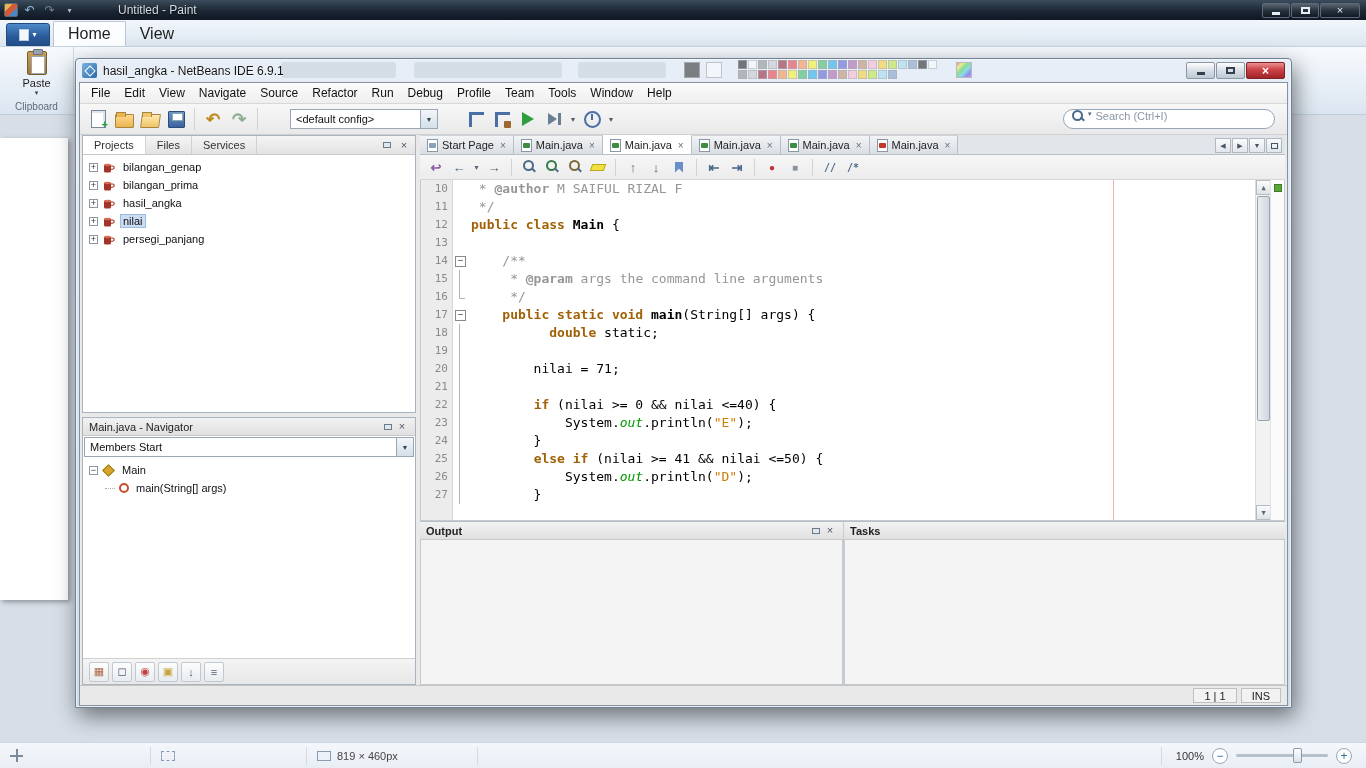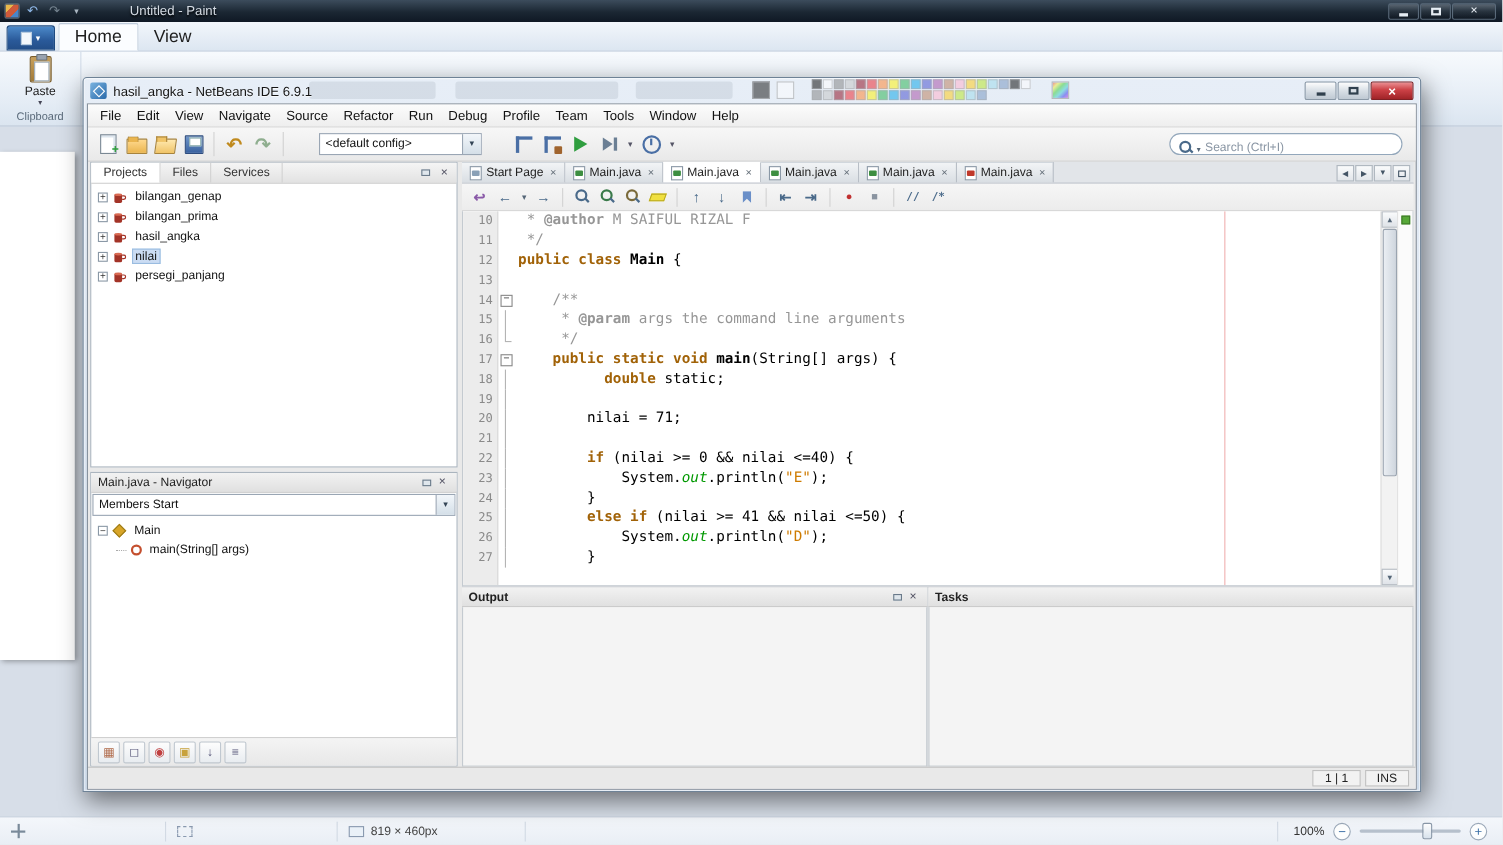--- a/index.html
+++ b/index.html
@@ -54,21 +54,21 @@
 .cross-ico::after{content:"";position:absolute;left:6px;top:0;width:2px;height:13px;background:#7a8a9a}
 .sel-ico{width:14px;height:10px;border:1px dashed #8a9ab0;flex:none}
 .size-ico{width:14px;height:10px;border:1px solid #8a9ab0;background:#eaf1f8;flex:none}
 .sb-zoom{display:flex;align-items:center;gap:8px;padding:0 14px}
 .zbtn{width:16px;height:16px;border:1px solid #9aa8b8;border-radius:9px;background:#fdfefe;display:flex;align-items:center;justify-content:center;font-size:12px;color:#3a6ea5;line-height:1}
 .ztrack{position:relative;width:92px;height:3px;background:#b6c0cc;border-radius:2px}
 .zthumb{position:absolute;left:57px;top:-6px;width:9px;height:15px;background:linear-gradient(#fefefe,#d8e2ec);border:1px solid #8a98a8;border-radius:2px}
 .zoom-val{color:#333}
 
 
-.nb{position:absolute;left:75px;top:70px;width:1217px;height:650px;background:linear-gradient(#e7eef7,#cfdceb);border:1px solid #6e8296;border-radius:4px 4px 0 0;box-shadow:inset 0 0 0 1px rgba(255,255,255,.5),3px 8px 22px rgba(0,0,0,.5);z-index:5}
+.nb{position:absolute;left:75px;top:58px;width:1217px;height:650px;background:linear-gradient(#e7eef7,#cfdceb);border:1px solid #6e8296;border-radius:4px 4px 0 0;box-shadow:inset 0 0 0 1px rgba(255,255,255,.5),3px 8px 22px rgba(0,0,0,.5);z-index:5}
 .nb-titlebar{position:relative;height:23px;display:flex;align-items:center;padding:0 6px;overflow:hidden}
 .ghosts{position:absolute;inset:0;opacity:.5;pointer-events:none}
 .gblock{position:absolute;top:3px;height:16px;border-radius:3px;background:rgba(100,115,130,.28)}
 .b1{left:205px;width:115px}.b2{left:338px;width:148px}.b3{left:502px;width:88px}
 .gc1{position:absolute;left:608px;top:3px;width:16px;height:16px;background:#101010;border:1px solid #666}
 .gc2{position:absolute;left:630px;top:3px;width:16px;height:16px;background:#fff;border:1px solid #999}
 .gpal{position:absolute;left:662px;top:1px;width:200px;display:flex;flex-wrap:wrap;gap:1px}
 .gcell{width:9px;height:9px;border:1px solid rgba(110,110,110,.55)}
 .grainbow{position:absolute;left:880px;top:3px;width:16px;height:16px;border:1px solid #888;background:linear-gradient(135deg,#e33,#ee3,#3c3,#3cc,#33e,#c3c)}
 .nb-icon{position:relative;width:15px;height:15px;border-radius:2px;background:linear-gradient(135deg,#7ab3e0,#2a6aaa);flex:none;z-index:2}
@@ -102,21 +102,21 @@
 .ic-debug::before{content:"";border-left:9px solid #6b7f94;border-top:6px solid transparent;border-bottom:6px solid transparent;margin-right:4px}
 .ic-debug::after{content:"";position:absolute;right:5px;top:6px;width:3px;height:12px;background:#6b7f94}
 .ic-profile::before{content:"";width:13px;height:13px;border:2px solid #4a6fa5;border-radius:50%}
 .ic-profile::after{content:"";position:absolute;left:11px;top:7px;width:2px;height:6px;background:#4a6fa5}
 .ic-caret{width:10px}
 .ic-caret::before{content:"▾";font-size:8px;color:#556}
 .nb-combo{width:148px;height:20px;background:#fff;border:1px solid #9aa6b4;display:flex;align-items:center;margin:0 26px}
 .combo-val{flex:1;font-size:11px;padding-left:5px;color:#111;white-space:nowrap;overflow:hidden}
 .combo-btn{width:17px;height:100%;background:linear-gradient(#f2f6fa,#d4dfe8);border-left:1px solid #9aa6b4;font-size:7px;display:flex;align-items:center;justify-content:center;color:#345;flex:none}
 .tb-flex{flex:1}
-.nb-search{width:212px;height:20px;border:1px solid #93a7bb;border-radius:10px;background:#fff;display:flex;align-items:flex-end;padding:0 8px;gap:4px;margin-right:6px}
+.nb-search{width:212px;height:20px;border:1px solid #93a7bb;border-radius:10px;background:#fff;display:flex;align-items:flex-start;padding:0 8px;gap:4px;margin-right:6px}
 .mag{position:relative;width:12px;height:12px;flex:none}
 .mag::before{content:"";position:absolute;left:0;top:0;width:7px;height:7px;border:2px solid #4a6a8a;border-radius:50%}
 .mag::after{content:"";position:absolute;left:8px;top:8px;width:5px;height:2px;background:#4a6a8a;transform:rotate(45deg)}
 .search-caret{font-size:7px;color:#567}
 .search-ph{font-size:11px;color:#8a96a4;white-space:nowrap;overflow:hidden}
 
 .nb-main{flex:1;display:flex;min-height:0;padding:0 2px}
 .nb-left{width:334px;display:flex;flex-direction:column;flex:none}
 .vsplit{width:4px;flex:none}
 .hsplit{height:4px;flex:none}

